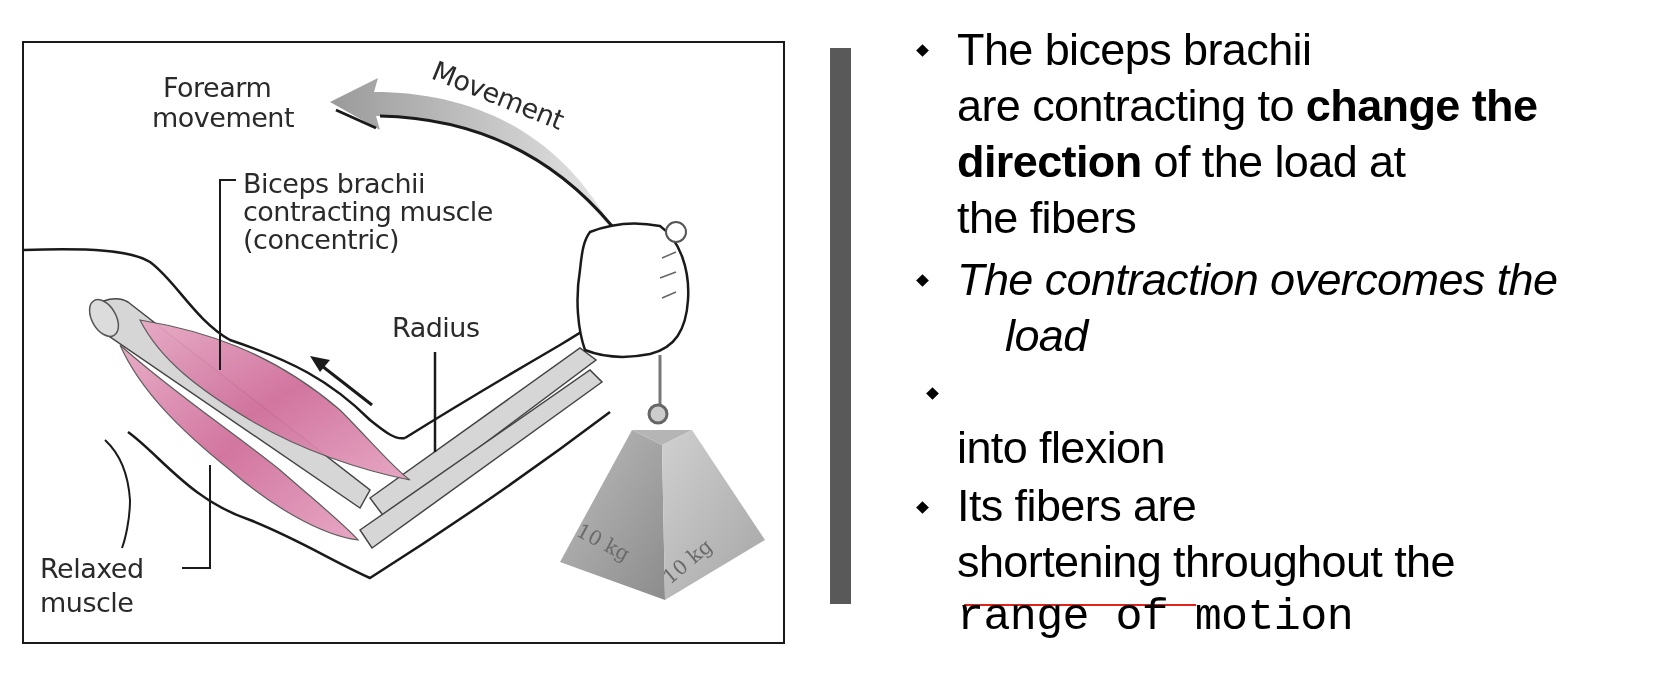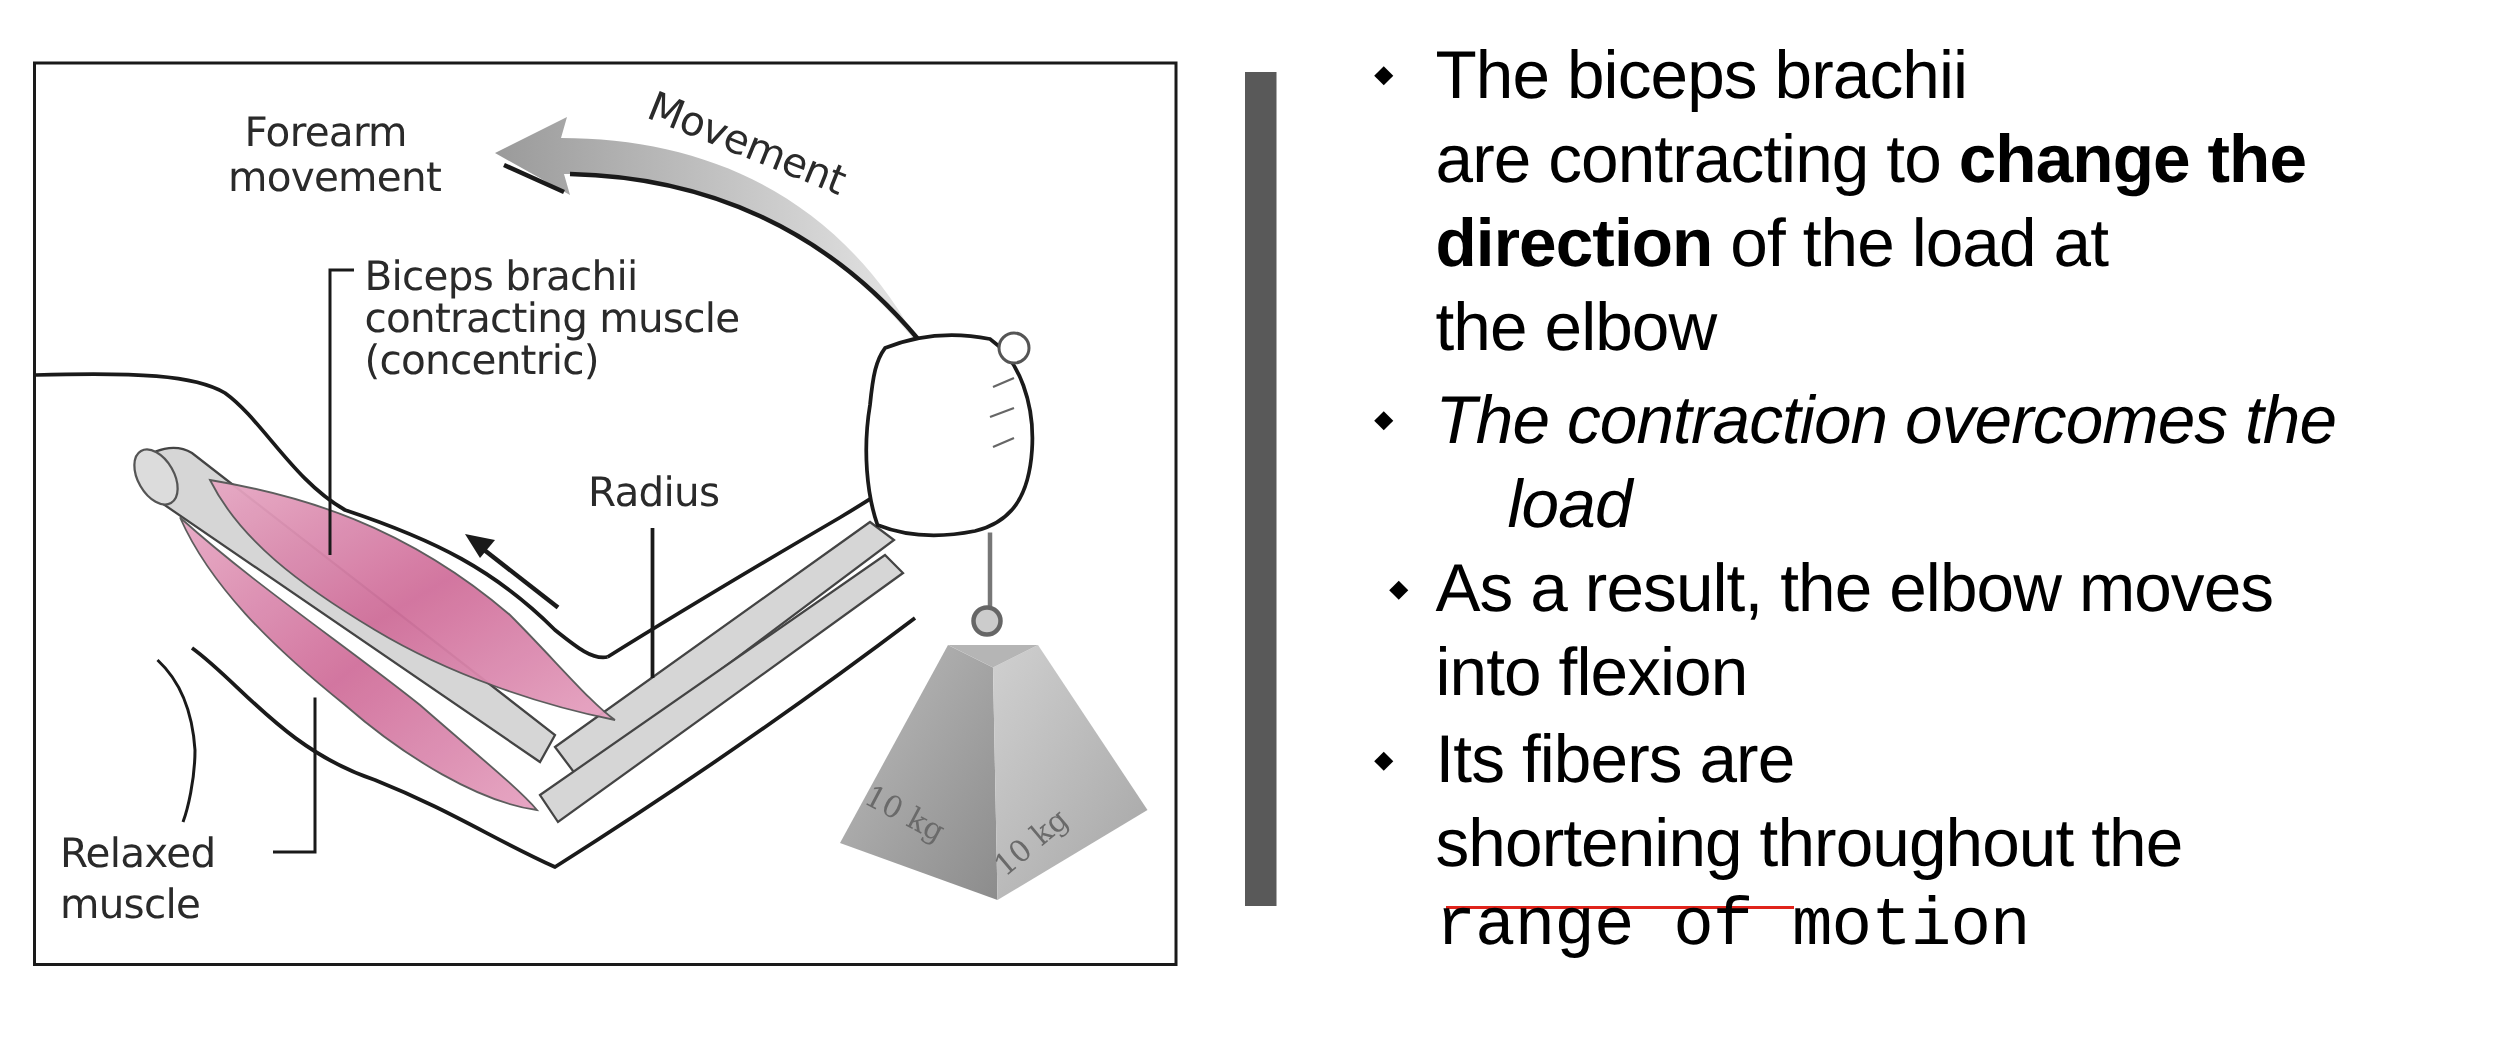--- a/index.html
+++ b/index.html
@@ -112,35 +112,32 @@
   <div class="line" style="top:22px;">
     <span>The biceps brachii</span>
   </div>
   <div class="line" style="top:134px;">
     <span class="bold">direction</span><span> of the load at</span>
   </div>
   <div class="line" style="top:78px;">
     <span>are contracting to </span><span class="bold">change the</span>
   </div>
   <div class="line" style="top:190px;">
-    <span>the elbow</span>
+    <span>the fibers</span>
   </div>
 
   <div class="diamond" style="left:918px; top:276px;"></div>
   <div class="line italic" style="top:252px;">
     <span>The contraction overcomes the</span>
   </div>
   <div class="line italic" style="top:308px;margin-left:48px;">
     <span>load</span>
   </div>
 
   <div class="diamond" style="left:928px; top:389px;"></div>
-  <div class="line" style="top:364px;">
-    <span>As a result, the elbow moves</span>
-  </div>
   <div class="line" style="top:420px;">
     <span>into flexion</span>
   </div>
 
   <div class="diamond" style="left:918px; top:503px;"></div>
   <div class="line" style="top:478px;">
     <span>Its fibers are</span>
   </div>
   <div class="line" style="top:534px;">
     <span>shortening</span><span> throughout the</span>

